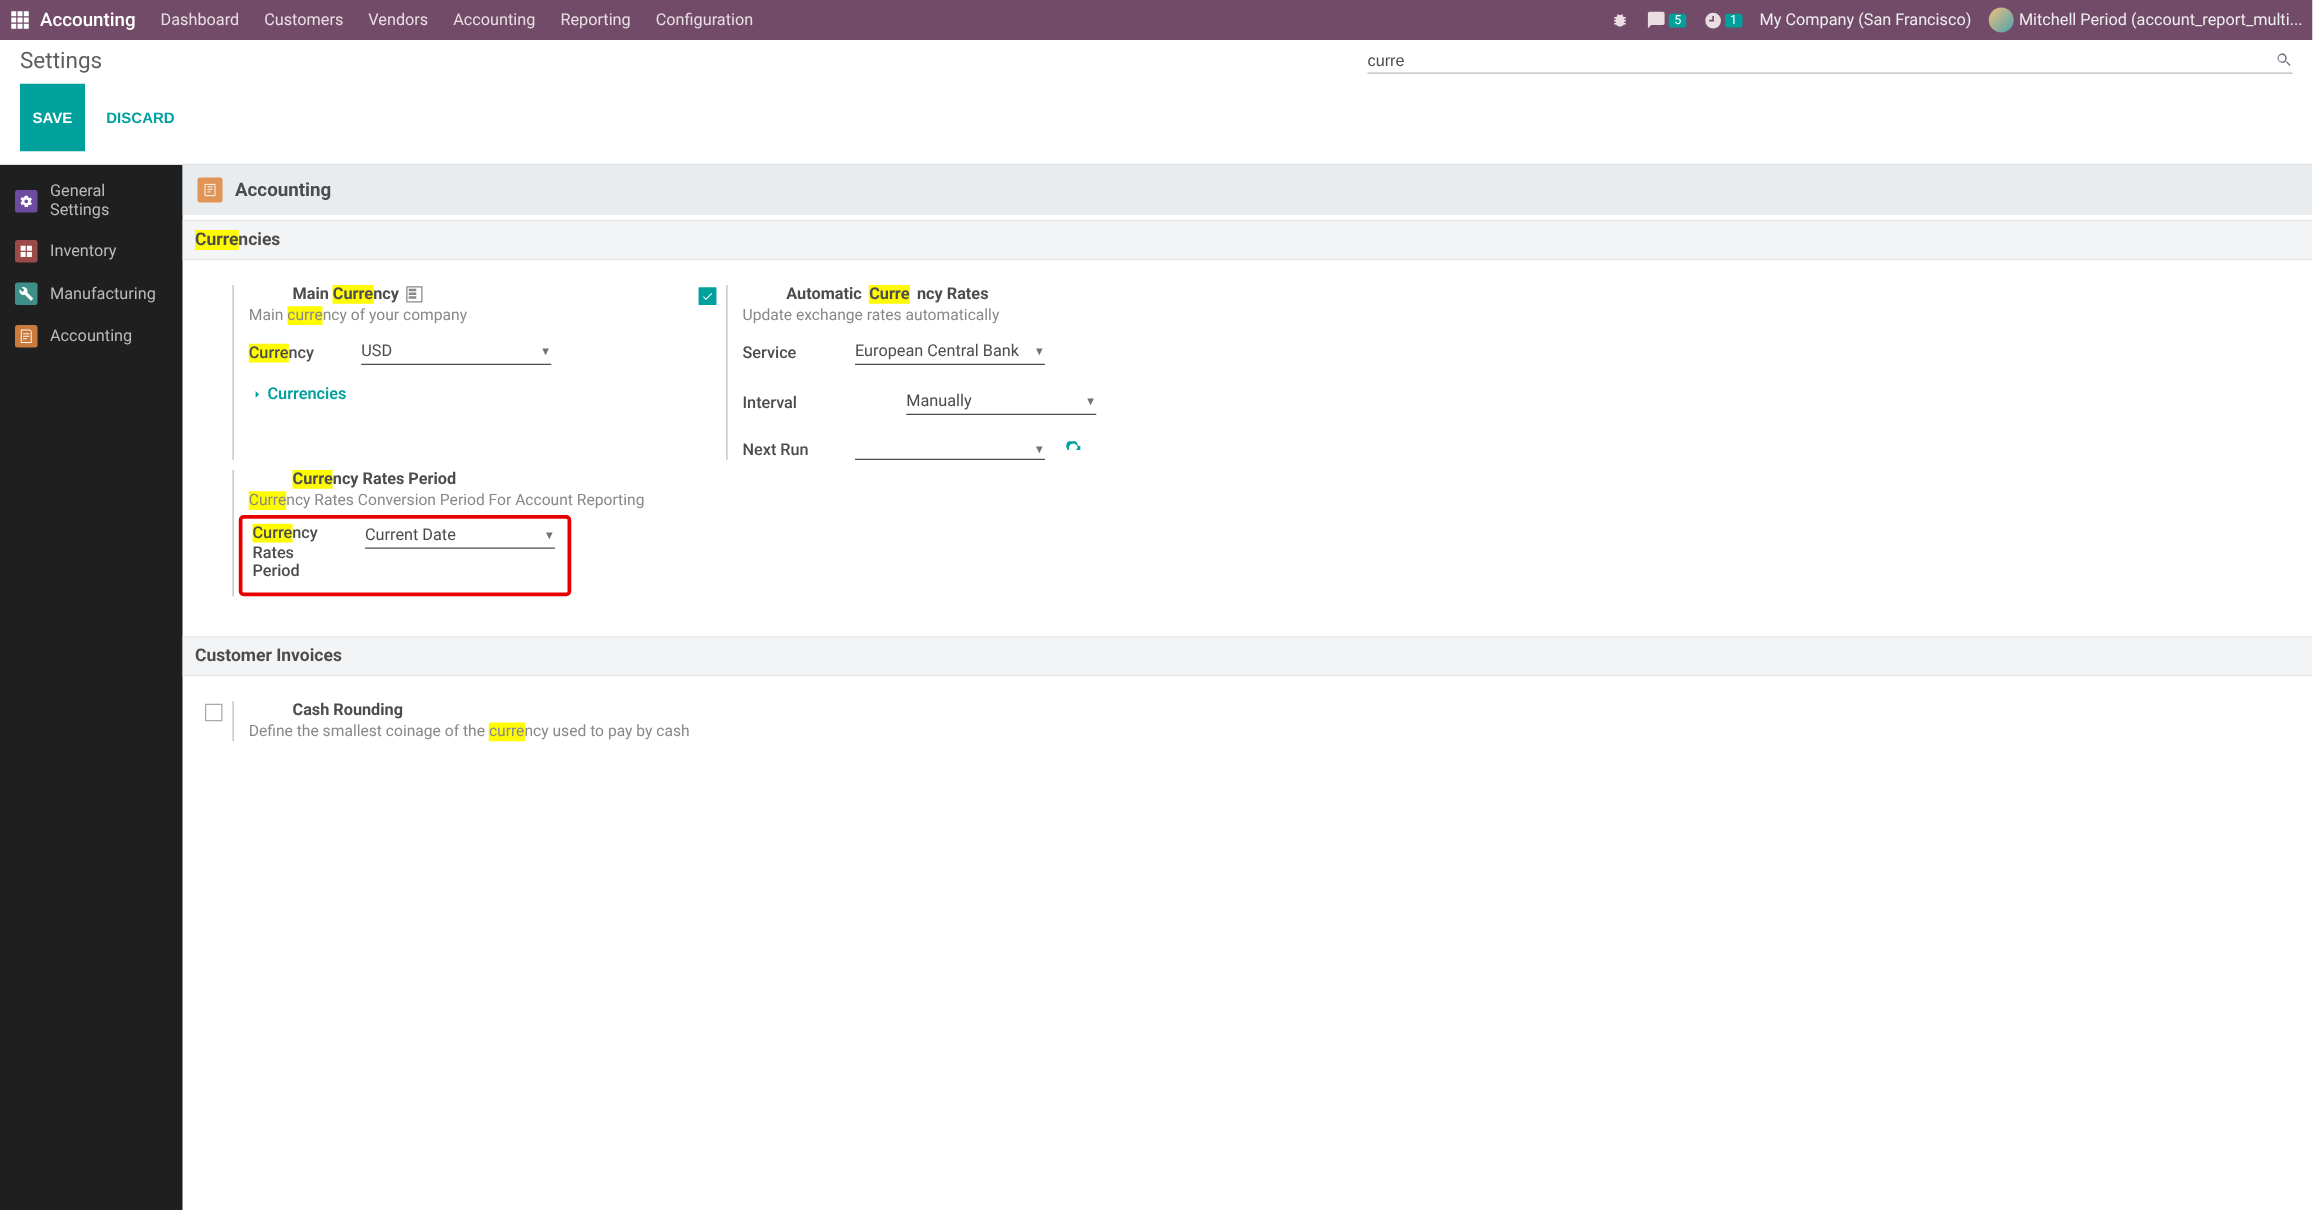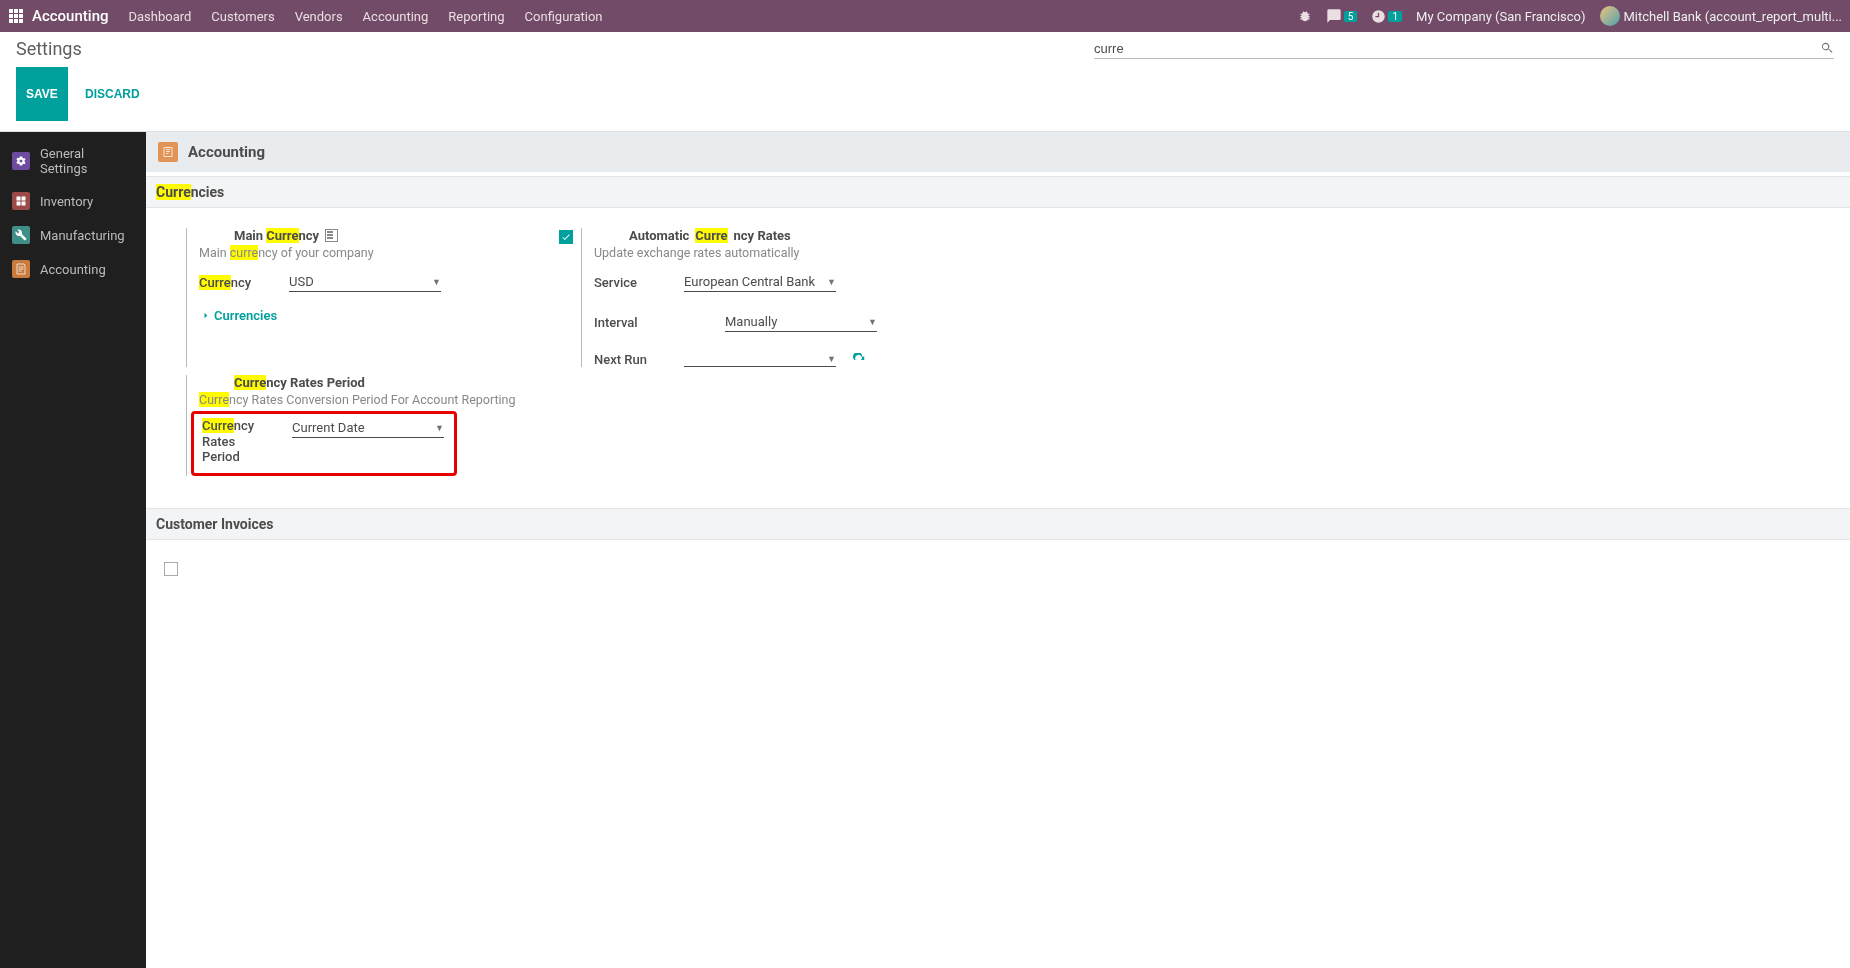--- a/index.html
+++ b/index.html
@@ -114,21 +114,21 @@
     </div>
     <div class="icon-badge">
       <svg width="15" height="15" viewBox="0 0 24 24">
           <path d="M12 2a10 10 0 100 20 10 10 0 000-20zm1 11H7v-2h4V6h2v7z"></path>
         </svg>
       <span class="badge">1</span>
     </div>
     <div style="cursor:pointer;">My Company (San Francisco)</div>
     <div style="display:flex;align-items:center;cursor:pointer;">
       <span class="avatar"></span>
-      <span>Mitchell Bank (account_report_multi...</span>
+      <span>Mitchell Period (account_report_multi...</span>
     </div>
   </div>
 </div>
 
 <div class="control-panel">
   <div class="cp-top">
     <div class="cp-title">Settings</div>
     <div class="search-wrap">
       <input value="curre" style="">
       <svg class="mag" viewBox="0 0 24 24">
@@ -294,18 +294,24 @@
     </div>
 
     <div class="section-head">Customer Invoices</div>
 
     <div class="settings-body">
       <div class="row">
         <div class="box box-left">
           <div class="chk-col">
             <span class="chk"></span>
           </div>
+          <div class="pane">
+            <div class="lbl-title">Cash Rounding</div>
+            <div class="lbl-desc">
+              <span>Define the smallest coinage of the </span><span class="hl">curre</span><span>ncy used to pay by cash</span>
+            </div>
+          </div>
         </div>
       </div>
     </div>
 
   </div>
 </div>
 
 </body></html>

